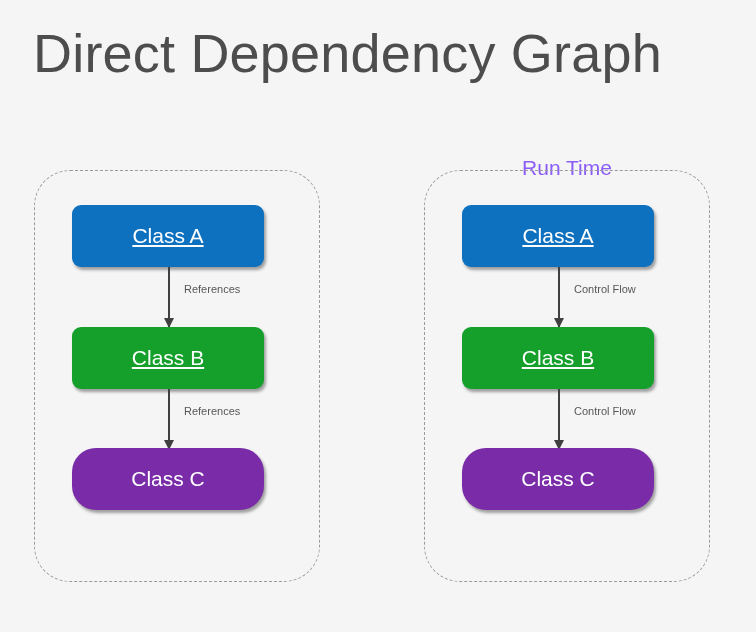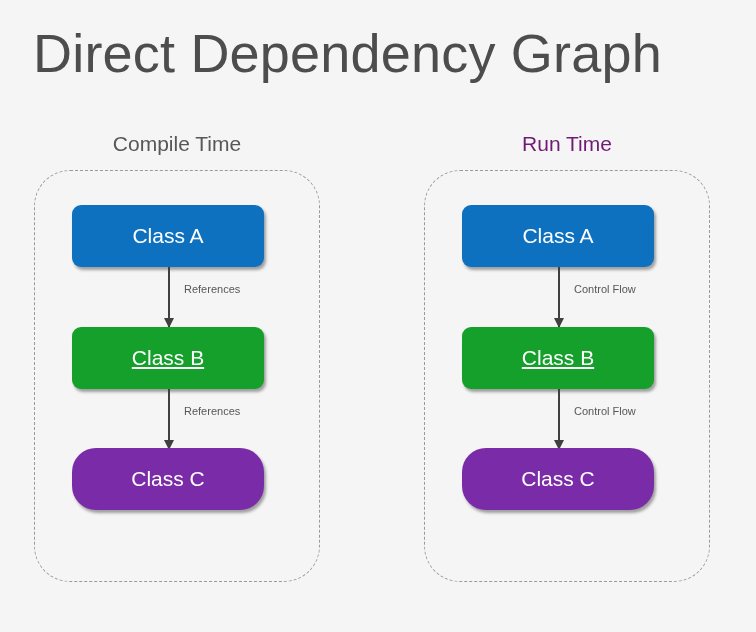--- a/index.html
+++ b/index.html
@@ -61,21 +61,21 @@
     border-radius: 9px;
     color: #ffffff;
     font-size: 21px;
     font-weight: 400;
     display: flex;
     align-items: center;
     justify-content: center;
     box-shadow: 2px 3px 3px rgba(40,40,40,0.42);
     box-sizing: border-box;
   }
-  .node.n0 { top: 35px; }
+  .node.n0 { top: 35px; text-decoration: underline; }
   .node.n1 { top: 157px; text-decoration: underline; }
   .node.n2 { top: 278px; border-radius: 24px; }
 
   .edge {
     position: absolute;
     left: 134px;
     width: 2px;
     height: 60px;
     background: #404040;
   }
@@ -100,40 +100,39 @@
   }
   .edge-label.l0 { top: 113px; }
   .edge-label.l1 { top: 235px; }
 </style>
 </head>
 <body style="background: rgb(245, 245, 245);">
 
 <div class="page-title" style="color: rgb(77, 77, 77);">Direct Dependency Graph</div>
 
 <div class="group left">
-  <div class="group-title" style="color: rgb(87, 87, 87);">Compile Time</div>
   <div class="group-box" style="border-color: rgb(154, 154, 154);"></div>
 
   <div class="node n0" style="background: rgb(13, 113, 192);">Class A</div>
   <div class="edge e0" style="background: rgb(64, 64, 64);">
     <div class="arrowhead" style="border-top-color: rgb(64, 64, 64);"></div>
   </div>
   <div class="edge-label l0" style="color: rgb(87, 87, 87);">References</div>
 
   <div class="node n1" style="background: rgb(21, 160, 44);">Class B</div>
   <div class="edge e1" style="background: rgb(64, 64, 64);">
     <div class="arrowhead" style="border-top-color: rgb(64, 64, 64);"></div>
   </div>
   <div class="edge-label l1" style="color: rgb(87, 87, 87);">References</div>
 
   <div class="node n2" style="background: rgb(122, 43, 168);">Class C</div>
 </div>
 
 <div class="group right">
-  <div class="group-title" style="color: #701a75;">Run Time</div>
+  <div class="group-title" style="color: #8b5cf6; margin-top: 24px;">Run Time</div>
   <div class="group-box" style="border-color: rgb(154, 154, 154);"></div>
 
   <div class="node n0" style="background: rgb(13, 113, 192);">Class A</div>
   <div class="edge e0" style="background: rgb(64, 64, 64);">
     <div class="arrowhead" style="border-top-color: rgb(64, 64, 64);"></div>
   </div>
   <div class="edge-label l0" style="color: rgb(87, 87, 87);">Control Flow</div>
 
   <div class="node n1" style="background: rgb(21, 160, 44);">Class B</div>
   <div class="edge e1" style="background: rgb(64, 64, 64);">

